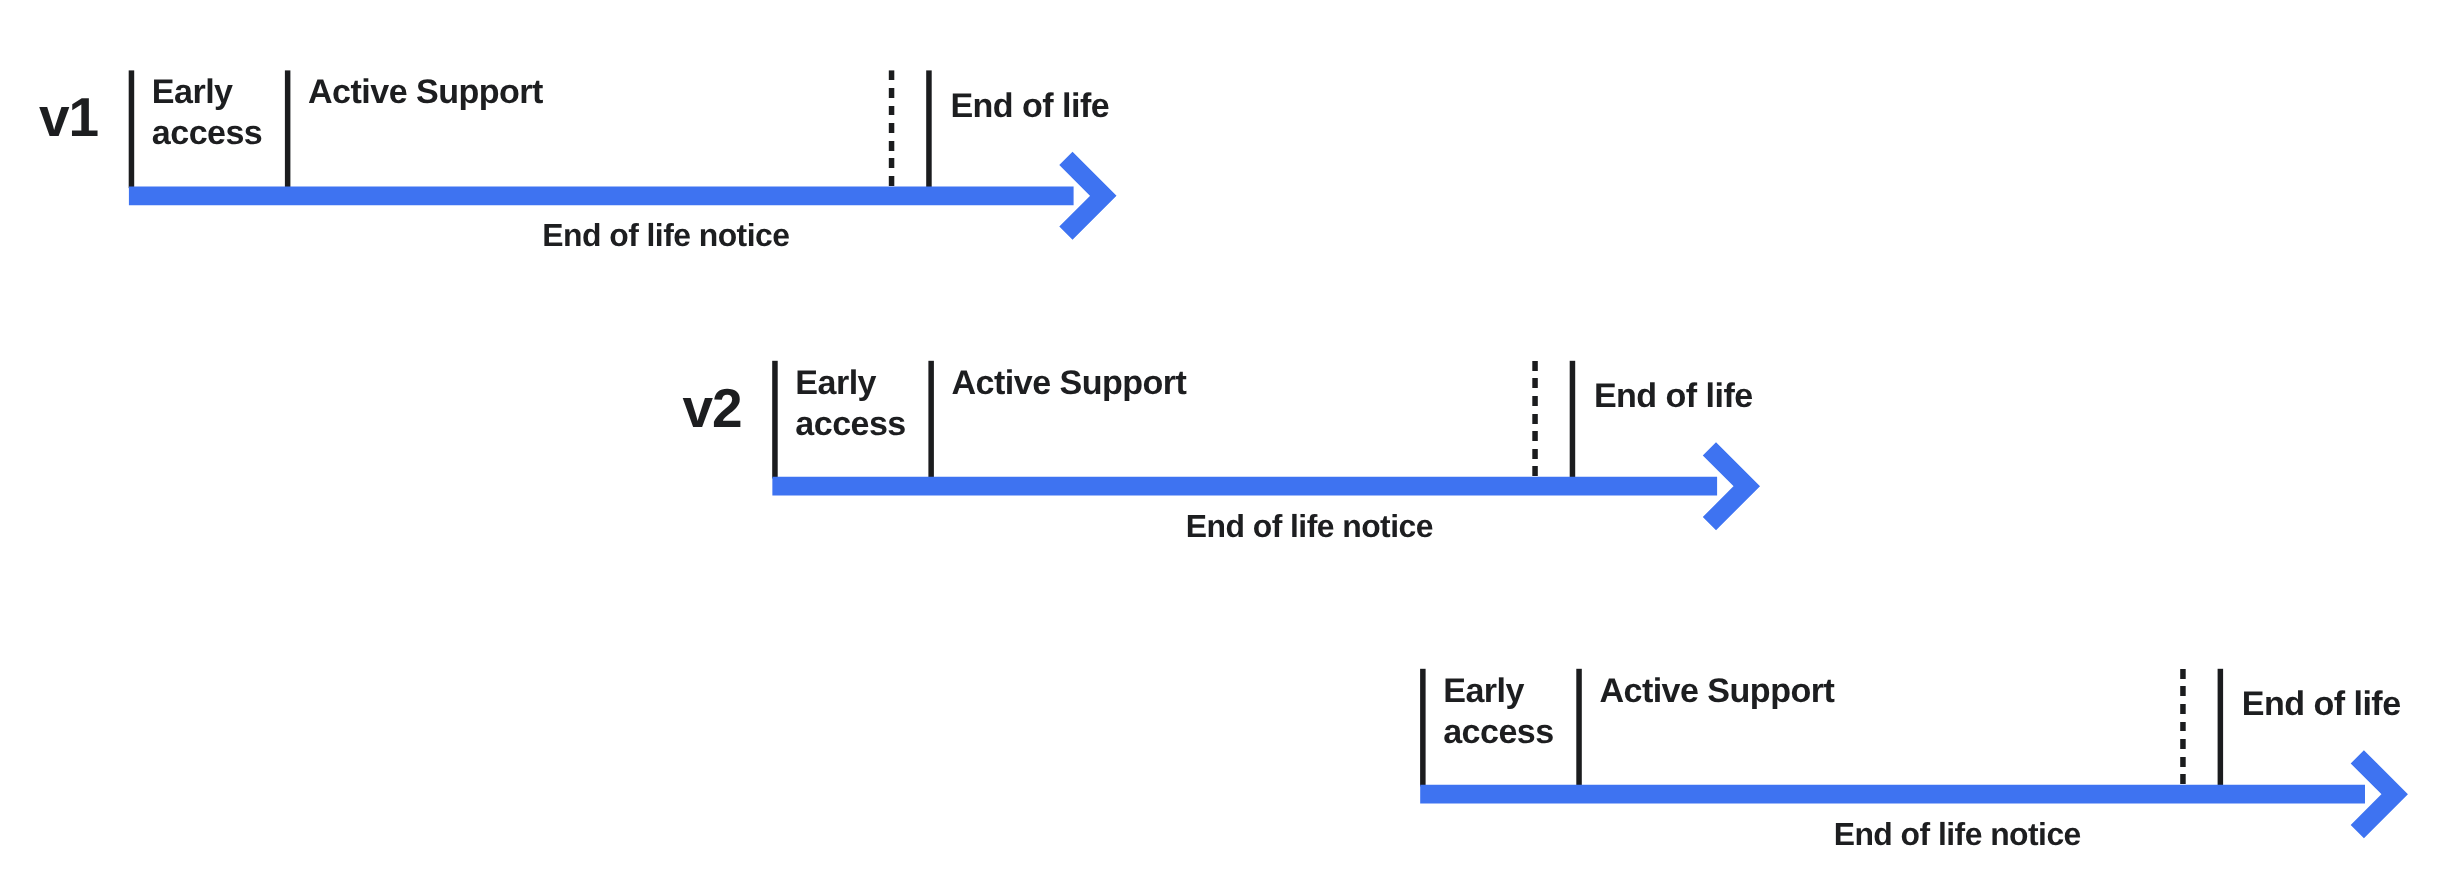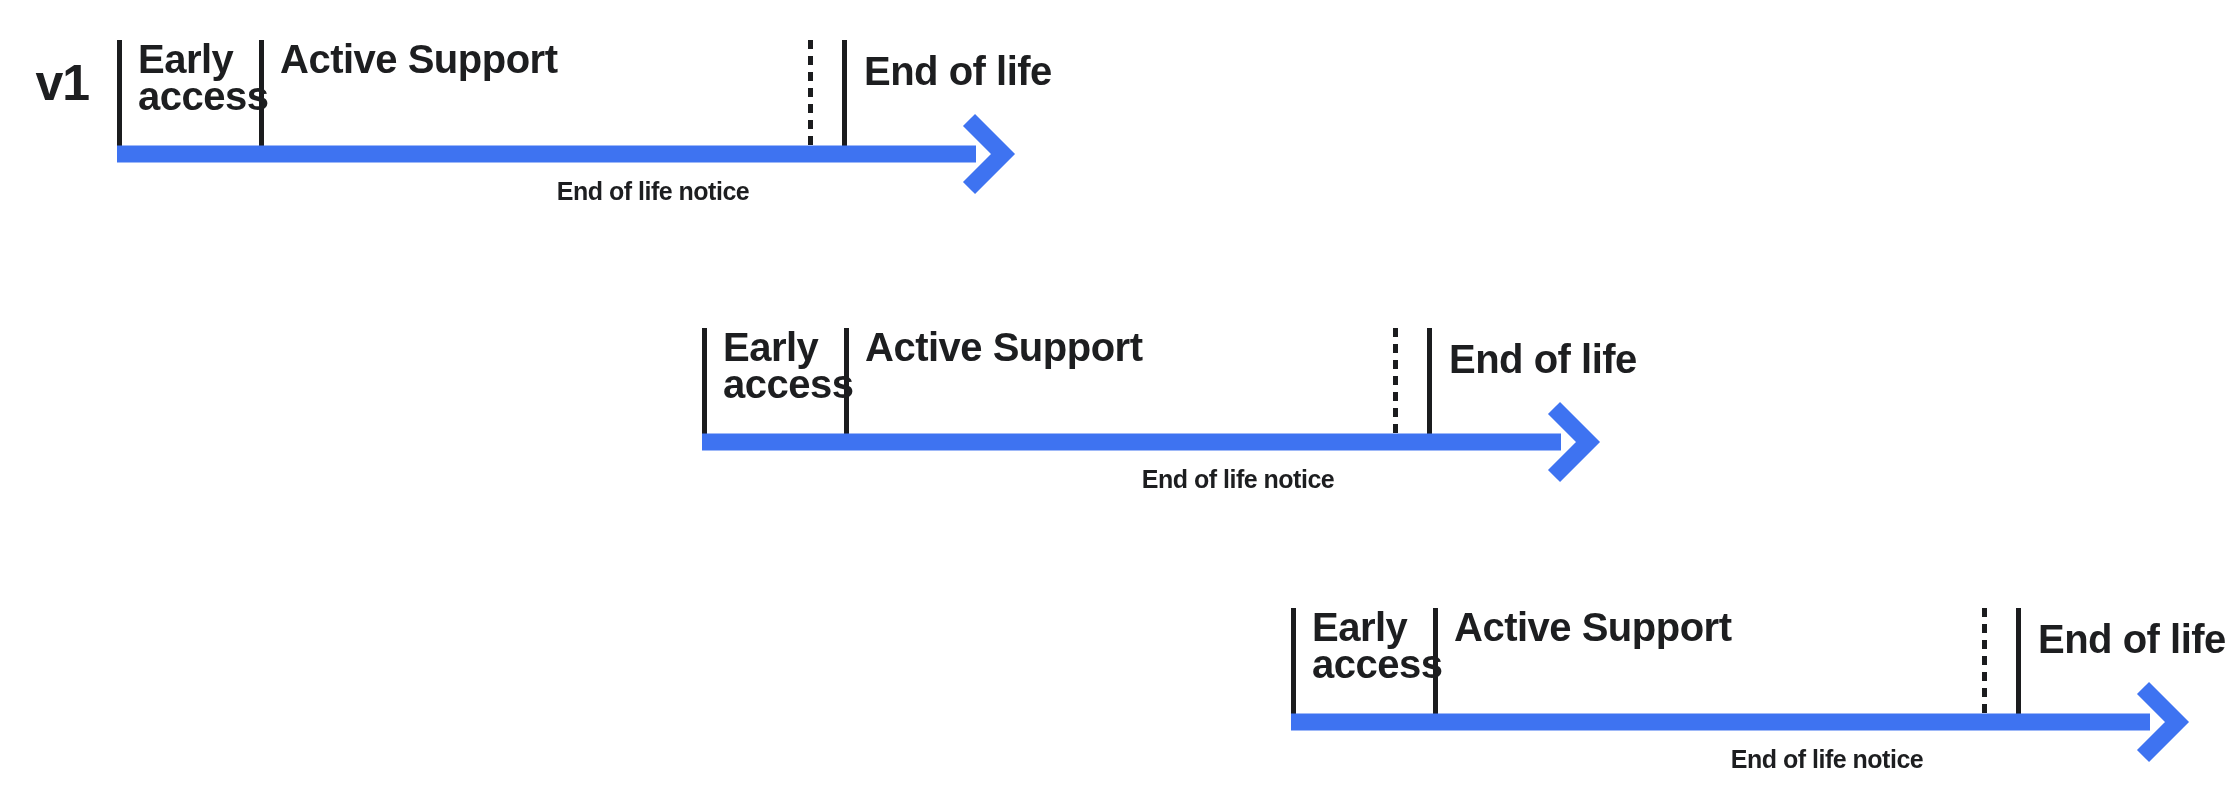--- a/index.html
+++ b/index.html
@@ -16,21 +16,21 @@
   }
   #canvas {
     position: relative;
     width: 2228px;
     height: 812px;
     background: var(--color-background);
     overflow: hidden;
   }
   
   .timeline { position: absolute; width: 940px; height: 200px; }
-  .timeline.row-1 { left: 117px; top: 40px; }
+  .timeline.row-1 { left: 117px; top: 64px; }
   .timeline.row-2 { left: 702px; top: 328px; }
   .timeline.row-3 { left: 1291px; top: 608px; }
 
   .version {
     position: absolute;
     left: -200px;
     top: 16px;
     width: 172px;
     text-align: right;
     font-size: 50px;
@@ -57,36 +57,36 @@
     height: 107px;
     background: repeating-linear-gradient(
       to bottom,
       var(--color-tick) 0px, var(--color-tick) 9px,
       transparent 9px, transparent 16px
     );
   }
   .seg-label {
     position: absolute;
     top: 1px;
-    font-size: 40px;
+    font-size: 31px;
     font-weight: bold;
     line-height: 37px;
     letter-spacing: -0.5px;
     color: var(--color-text);
   }
   .seg-label.l-early  { left: 21px; width: 100px; }
   .seg-label.l-active { left: 163px; white-space: nowrap; }
   .seg-label.l-eol    { left: 747px; white-space: nowrap; margin-top: 12px; }
   .notice-label {
     position: absolute;
     top: 133px;
     left: 376px;
     width: 320px;
-    text-align: center;
-    font-size: 25px;
+    text-align: left;
+    font-size: 29px;
     font-weight: bold;
     line-height: 37px;
     letter-spacing: -0.5px;
     color: var(--color-text);
     white-space: nowrap;
   }
   .arrow { position: absolute; left: 0; top: 64px; display: block; }
   .arrow line, .arrow polyline {
     stroke: var(--color-arrow);
     fill: none;
@@ -107,20 +107,21 @@
     <div class="seg-label l-active">Active Support</div>
     <div class="seg-label l-eol">End of life</div>
     <svg class="arrow" width="920" height="100" viewBox="0 0 920 100">
       <line x1="0" y1="50" x2="859" y2="50" stroke-width="17"></line>
       <polyline points="852,16 886,50 852,84" stroke-width="17" stroke-linecap="butt" stroke-linejoin="miter"></polyline>
     </svg>
     <div class="notice-label">End of life notice</div>
   </div>
 
   <div class="timeline row-2">
+    <div class="version">v2</div>
     <div class="tick t-early"></div>
     <div class="tick t-active"></div>
     <div class="dashed"></div>
     <div class="tick t-eol"></div>
     <div class="seg-label l-early">Early access</div>
     <div class="seg-label l-active">Active Support</div>
     <div class="seg-label l-eol">End of life</div>
     <svg class="arrow" width="920" height="100" viewBox="0 0 920 100">
       <line x1="0" y1="50" x2="859" y2="50" stroke-width="17"></line>
       <polyline points="852,16 886,50 852,84" stroke-width="17" stroke-linecap="butt" stroke-linejoin="miter"></polyline>

